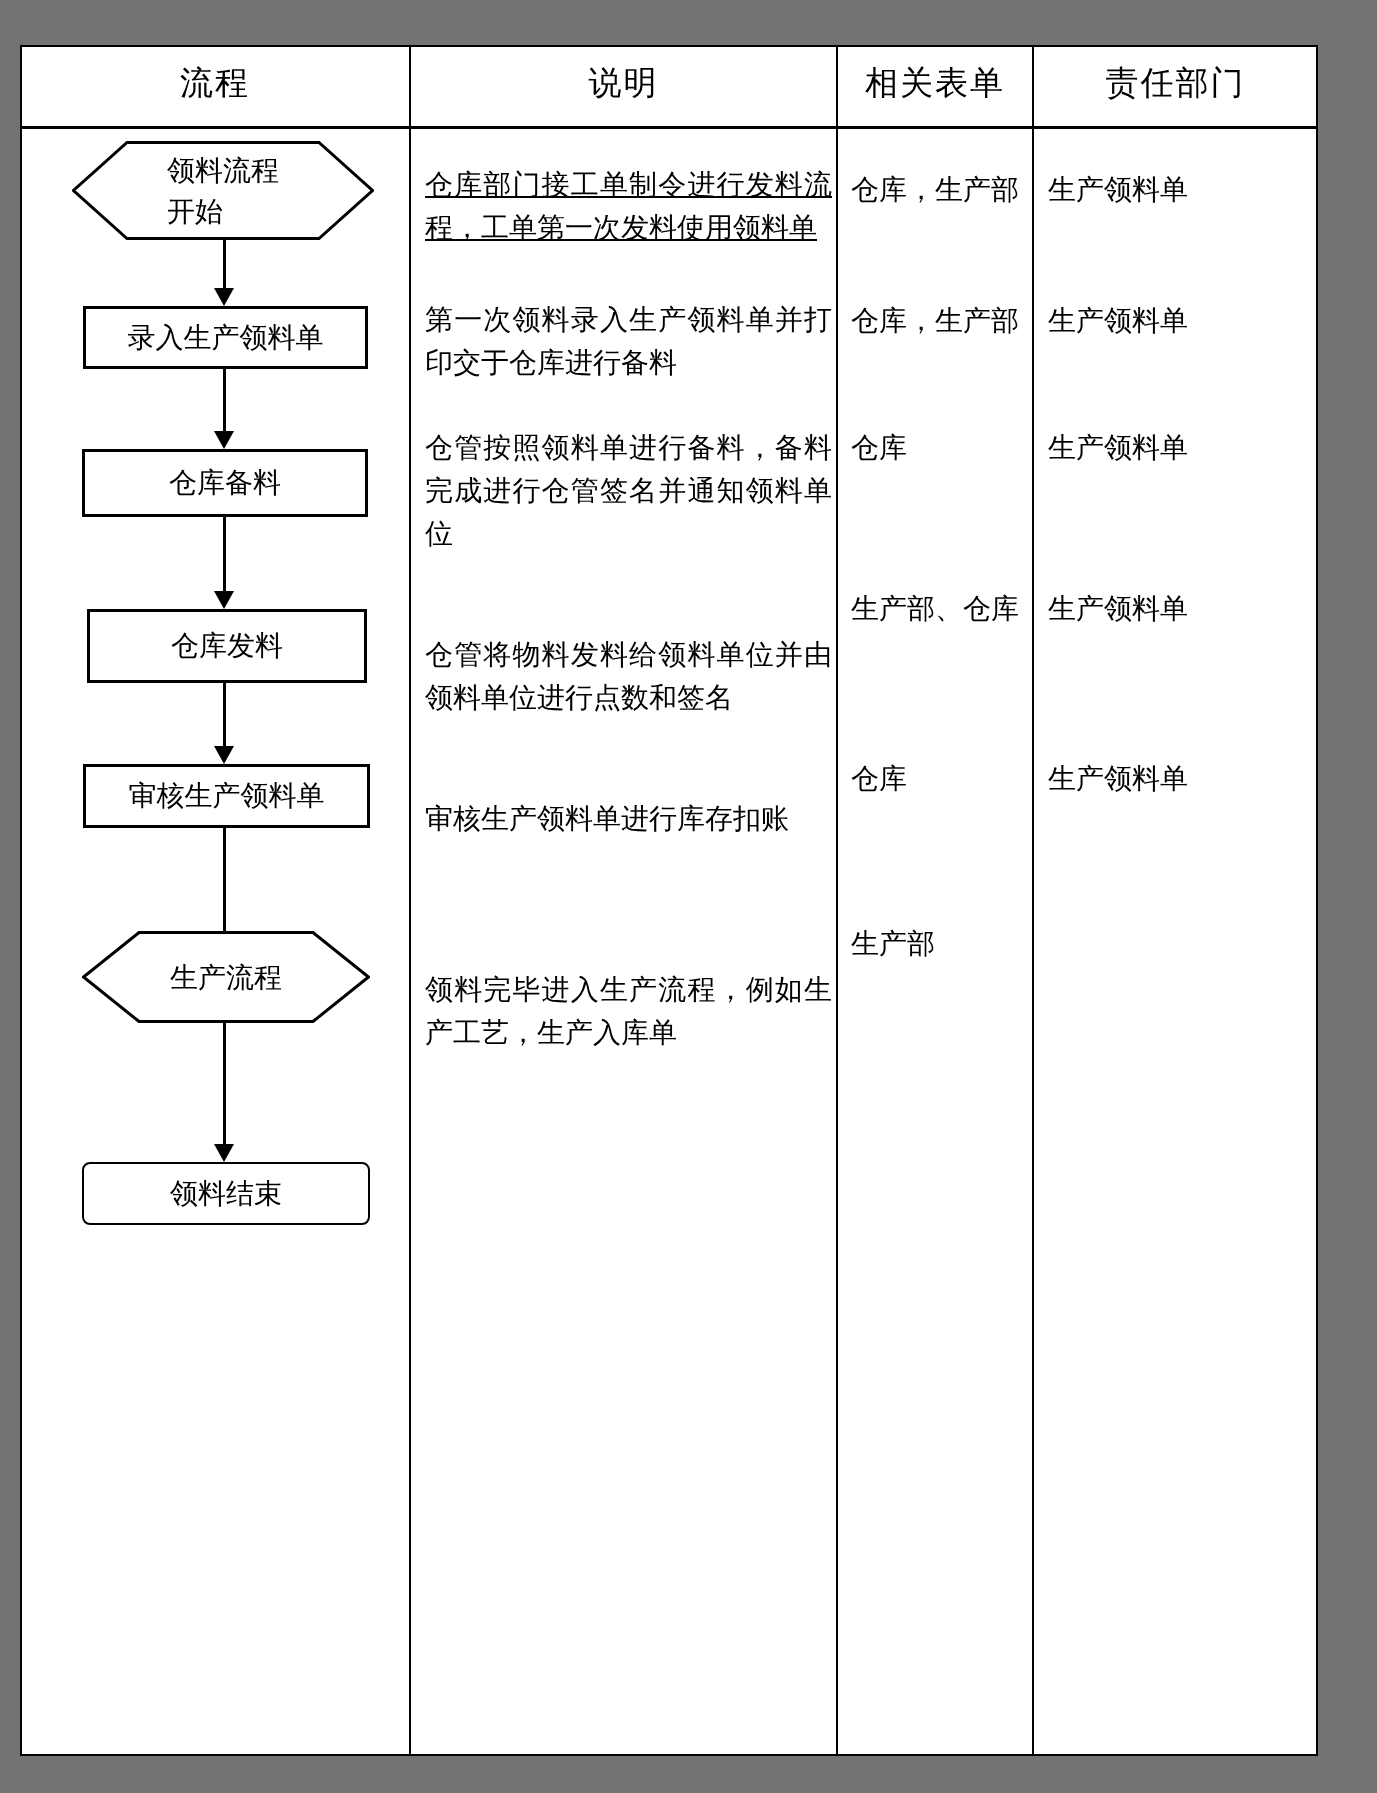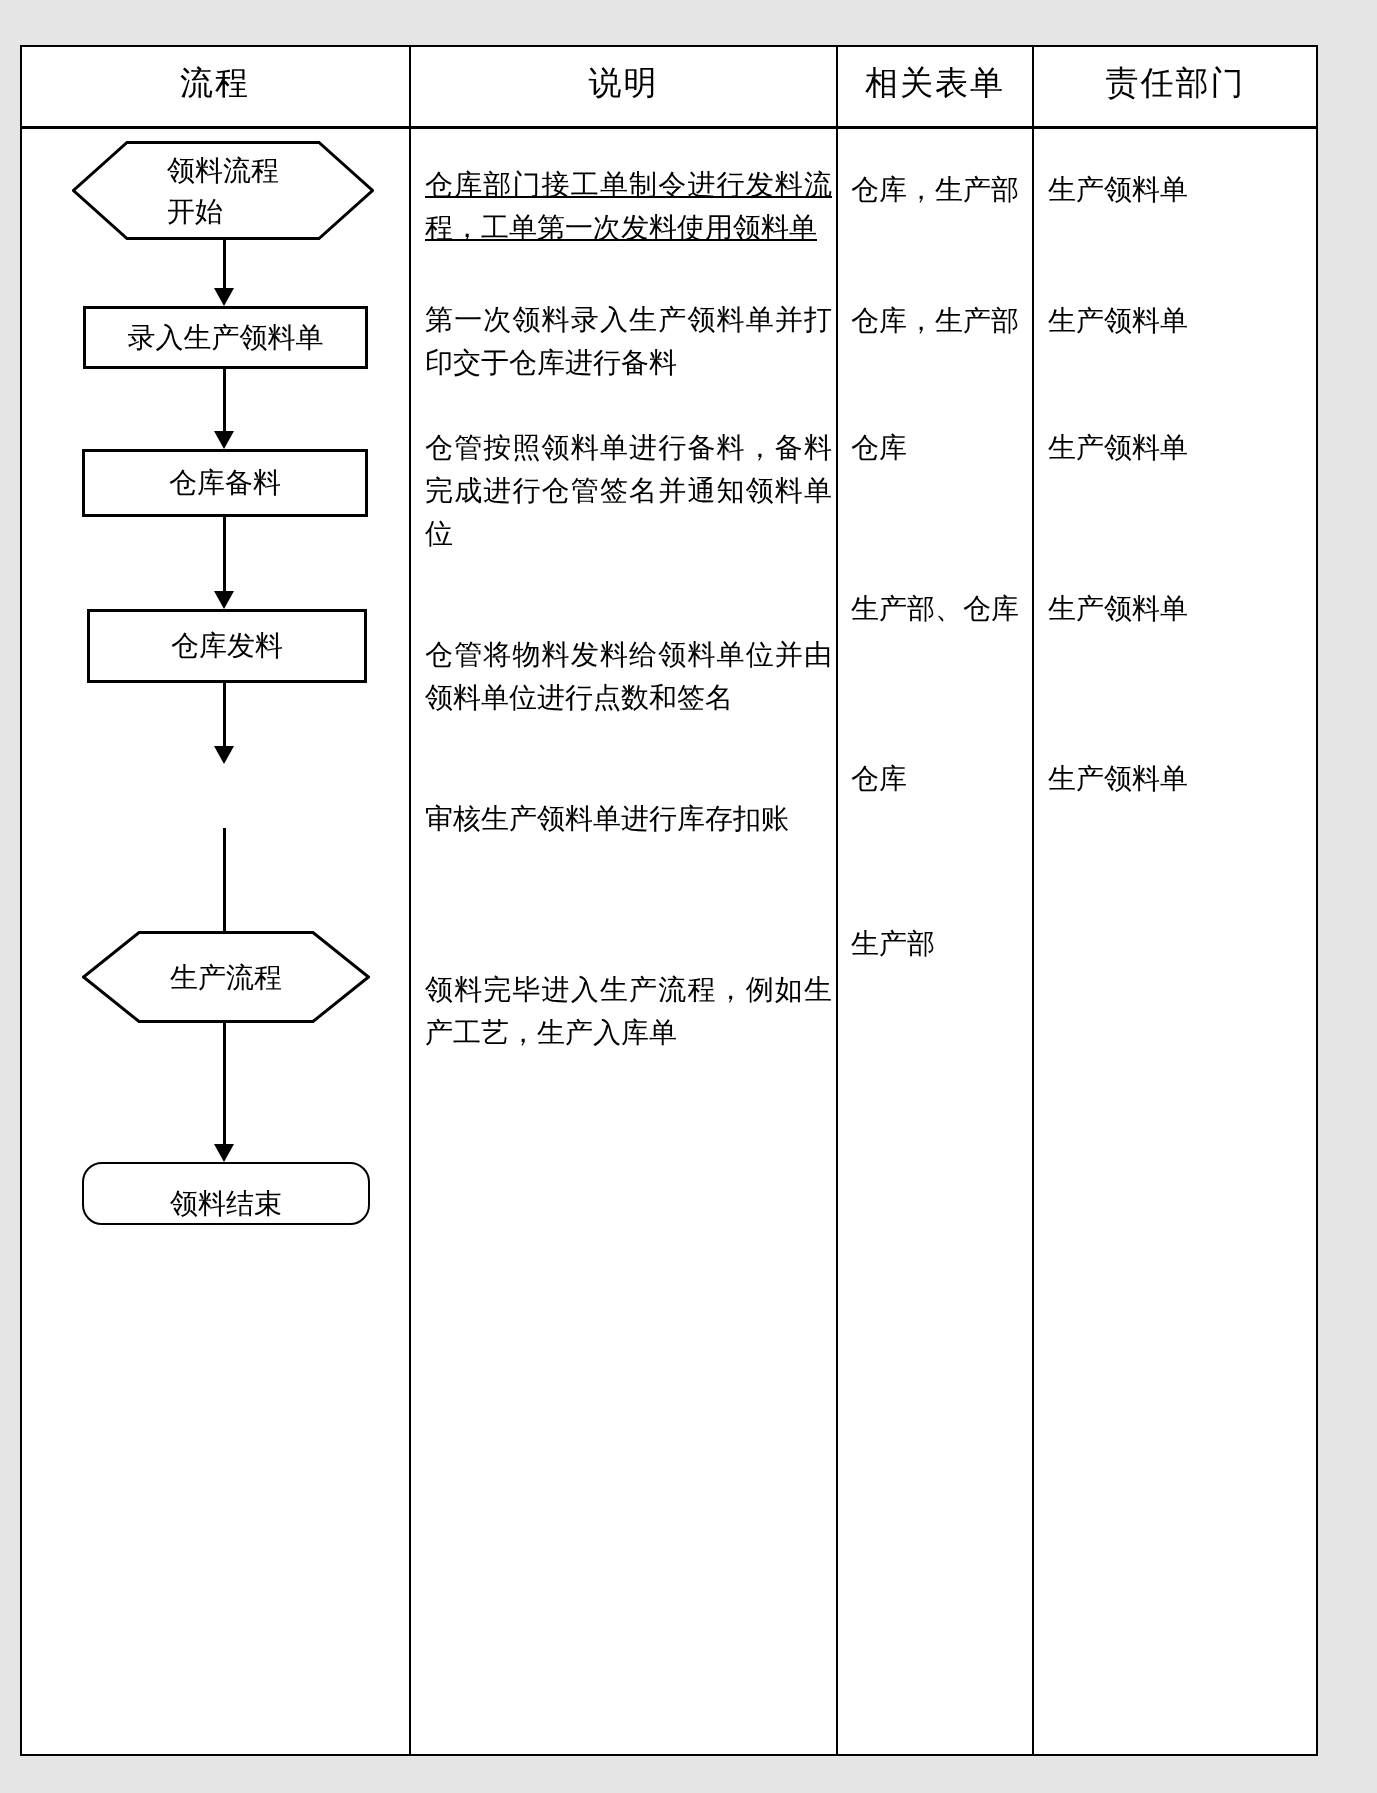--- a/index.html
+++ b/index.html
@@ -1,20 +1,20 @@
 <!DOCTYPE html>
 <html><head>
 <meta charset="utf-8">
 <style>
   html, body { margin: 0; padding: 0; background: #ffffff; }
   .page {
     position: relative;
     width: 1377px;
     height: 1793px;
-    background: #e5e5e5;
+    background: #737373;
     font-family: "Liberation Serif", "DejaVu Serif", serif;
     color: #000000;
     overflow: hidden;
   }
   
   .table-frame {
     position: absolute;
     left: 20px; top: 45px;
     width: 1298px; height: 1711px;
     border: 2.5px solid #000;
@@ -48,22 +48,21 @@
     box-sizing: border-box;
     background: #fff;
     display: flex;
     align-items: center;
     justify-content: center;
     font-size: 28px;
     white-space: nowrap;
   }
   .shape-round {
     border-width: 2.5px;
-    border-radius: 20px;
-    align-items: flex-end;
+    border-radius: 8px;
   }
   .shape-hex { position: absolute; }
   .shape-hex svg { display: block; }
   .hex-label {
     position: absolute;
     left: 0; top: 0; right: 0; bottom: 0;
     display: flex;
     align-items: center;
     justify-content: center;
     font-size: 28px;
@@ -151,20 +150,23 @@
   <div class="aline" style="top:517px; height:74px;"></div>
   <div class="ahead" style="top:591px;"></div>
 
   <div class="shape-rect" style="left:87px; top:609px; width:280px; height:74px;">
     <span>仓库发料</span>
   </div>
 
   <div class="aline" style="top:683px; height:63px;"></div>
   <div class="ahead" style="top:746px;"></div>
 
+  <div class="shape-rect" style="left:83px; top:764px; width:287px; height:64px;">
+    <span>审核生产领料单</span>
+  </div>
 
   <div class="aline" style="top:828px; height:103px;"></div>
 
   <div class="shape-hex" style="left:82px; top:931px; width:288px; height:92px;">
     <svg width="288" height="92" viewBox="0 0 288 92">
       <polygon points="57,1.5 231,1.5 286.5,46 231,90.5 57,90.5 1.5,46" fill="#ffffff" stroke="#000000" stroke-width="3"></polygon>
     </svg>
     <div class="hex-label">生产流程</div>
   </div>
 

